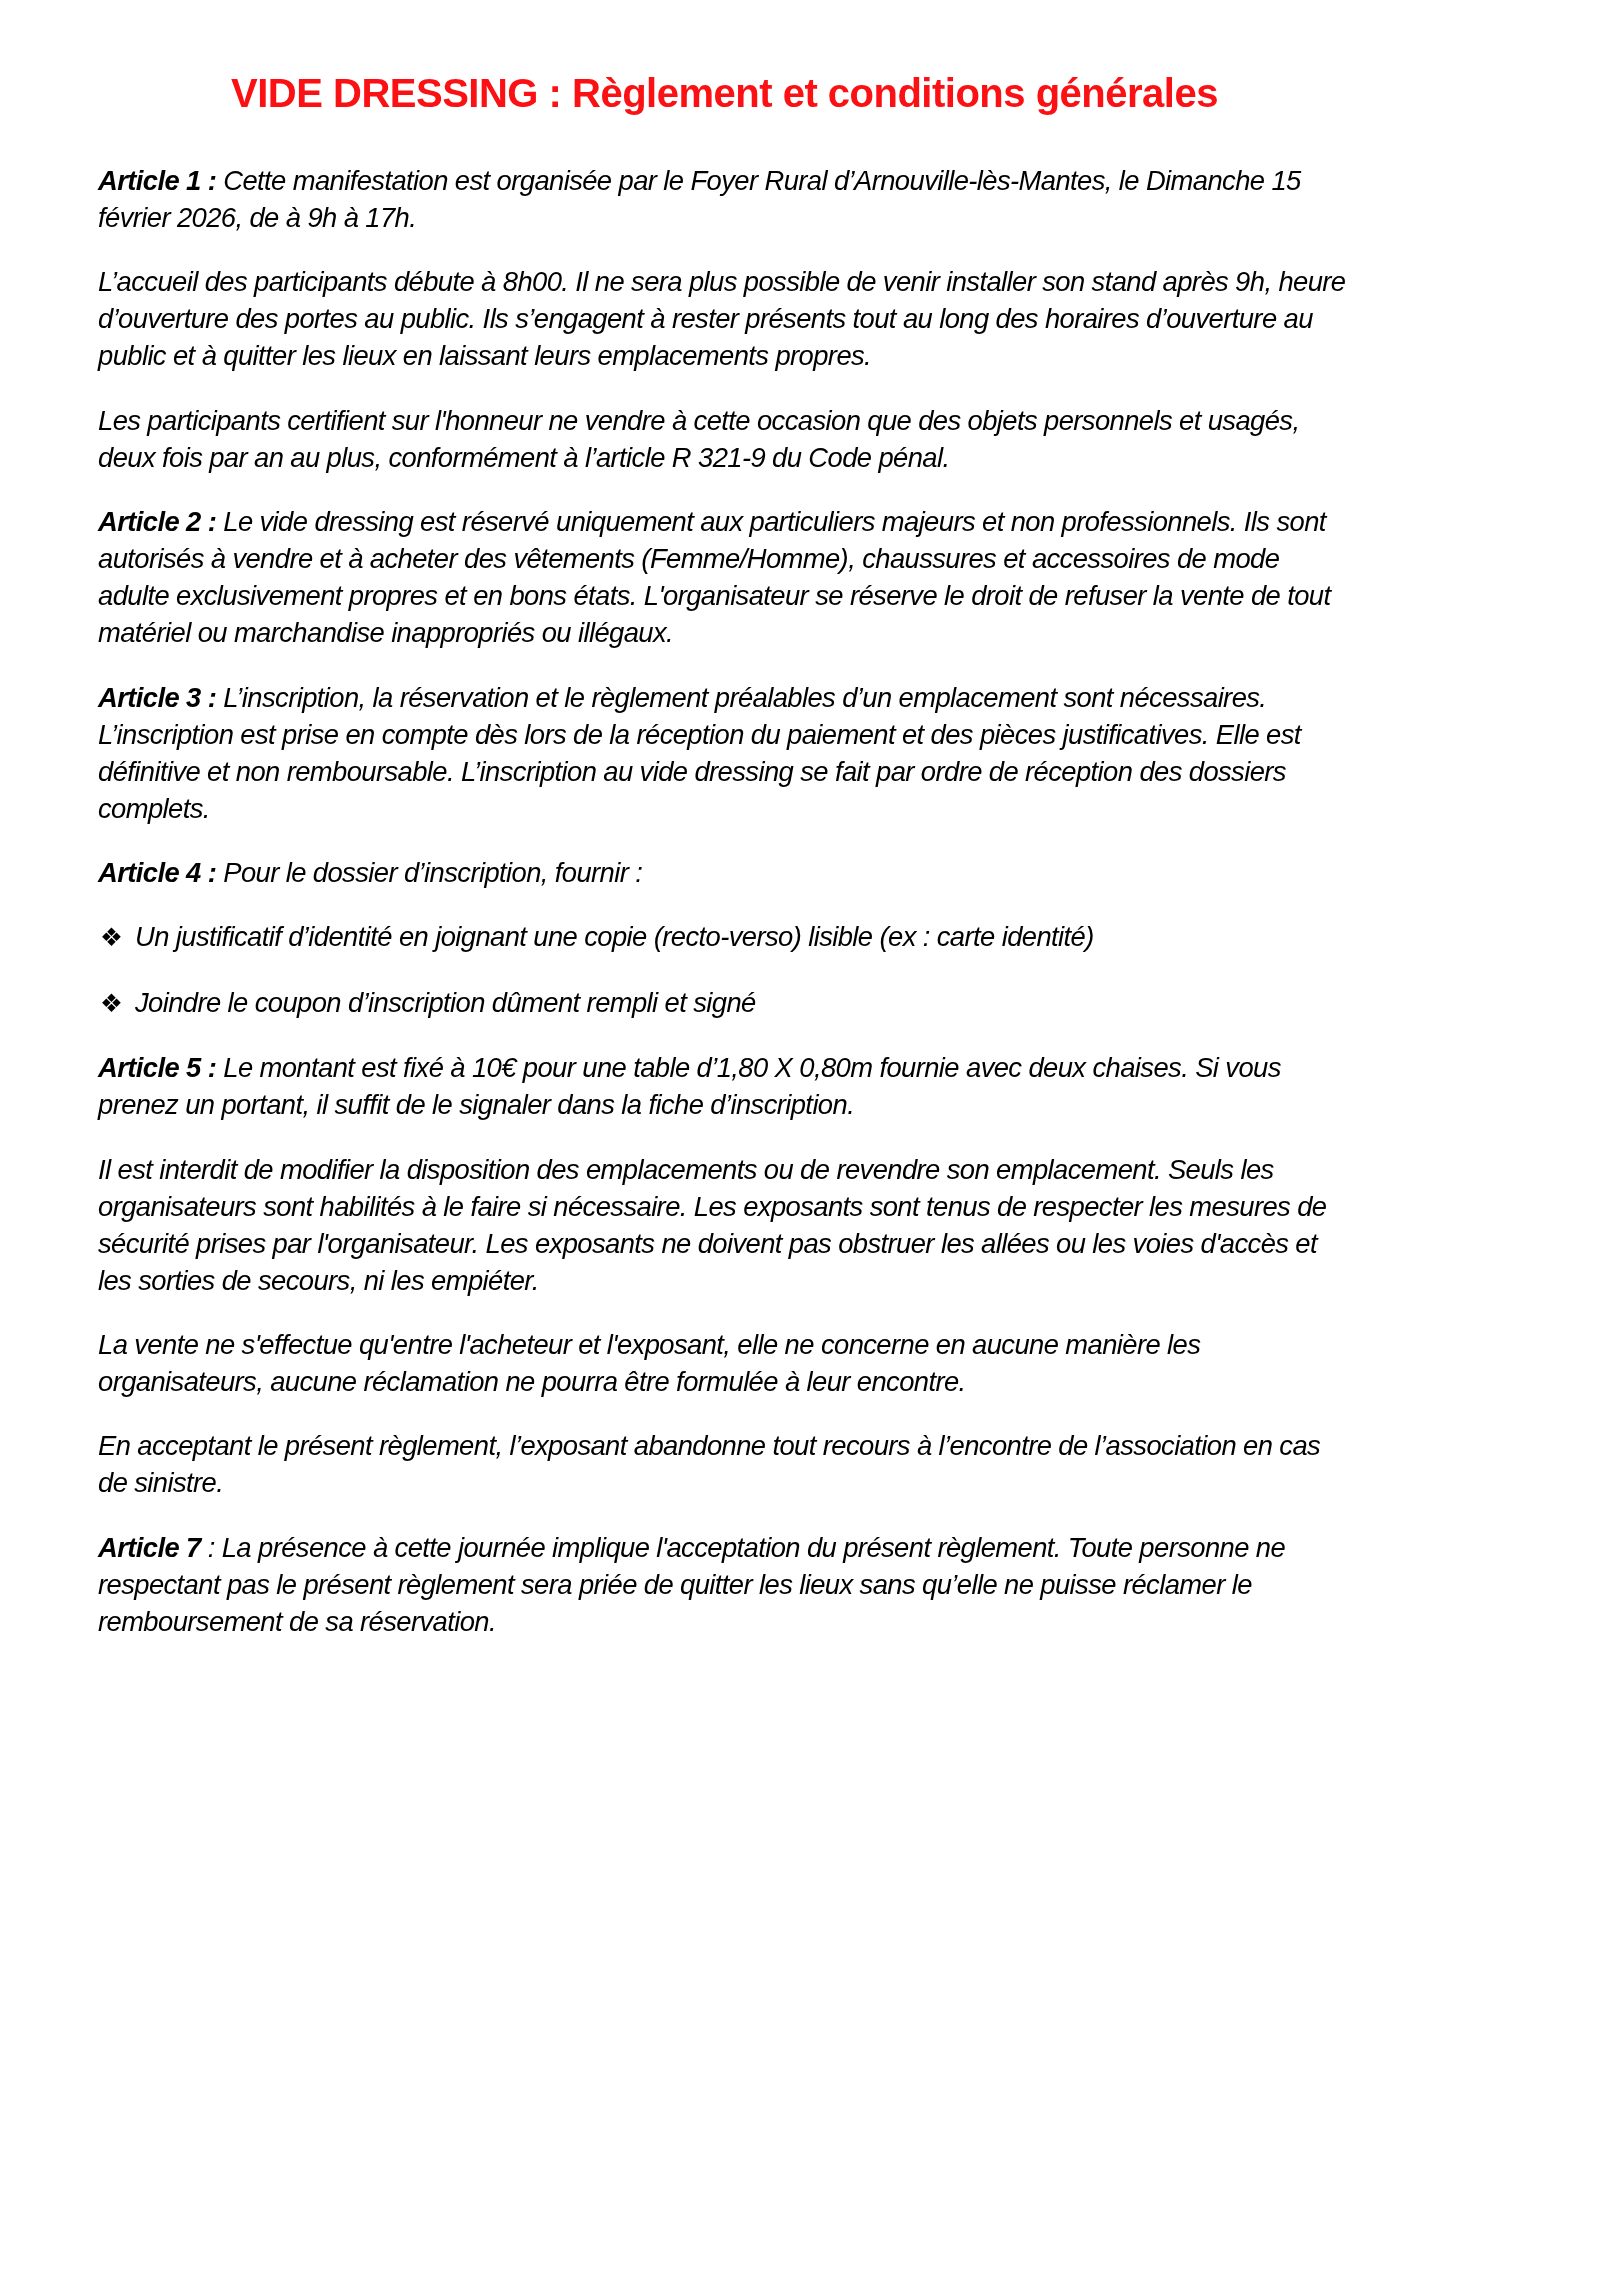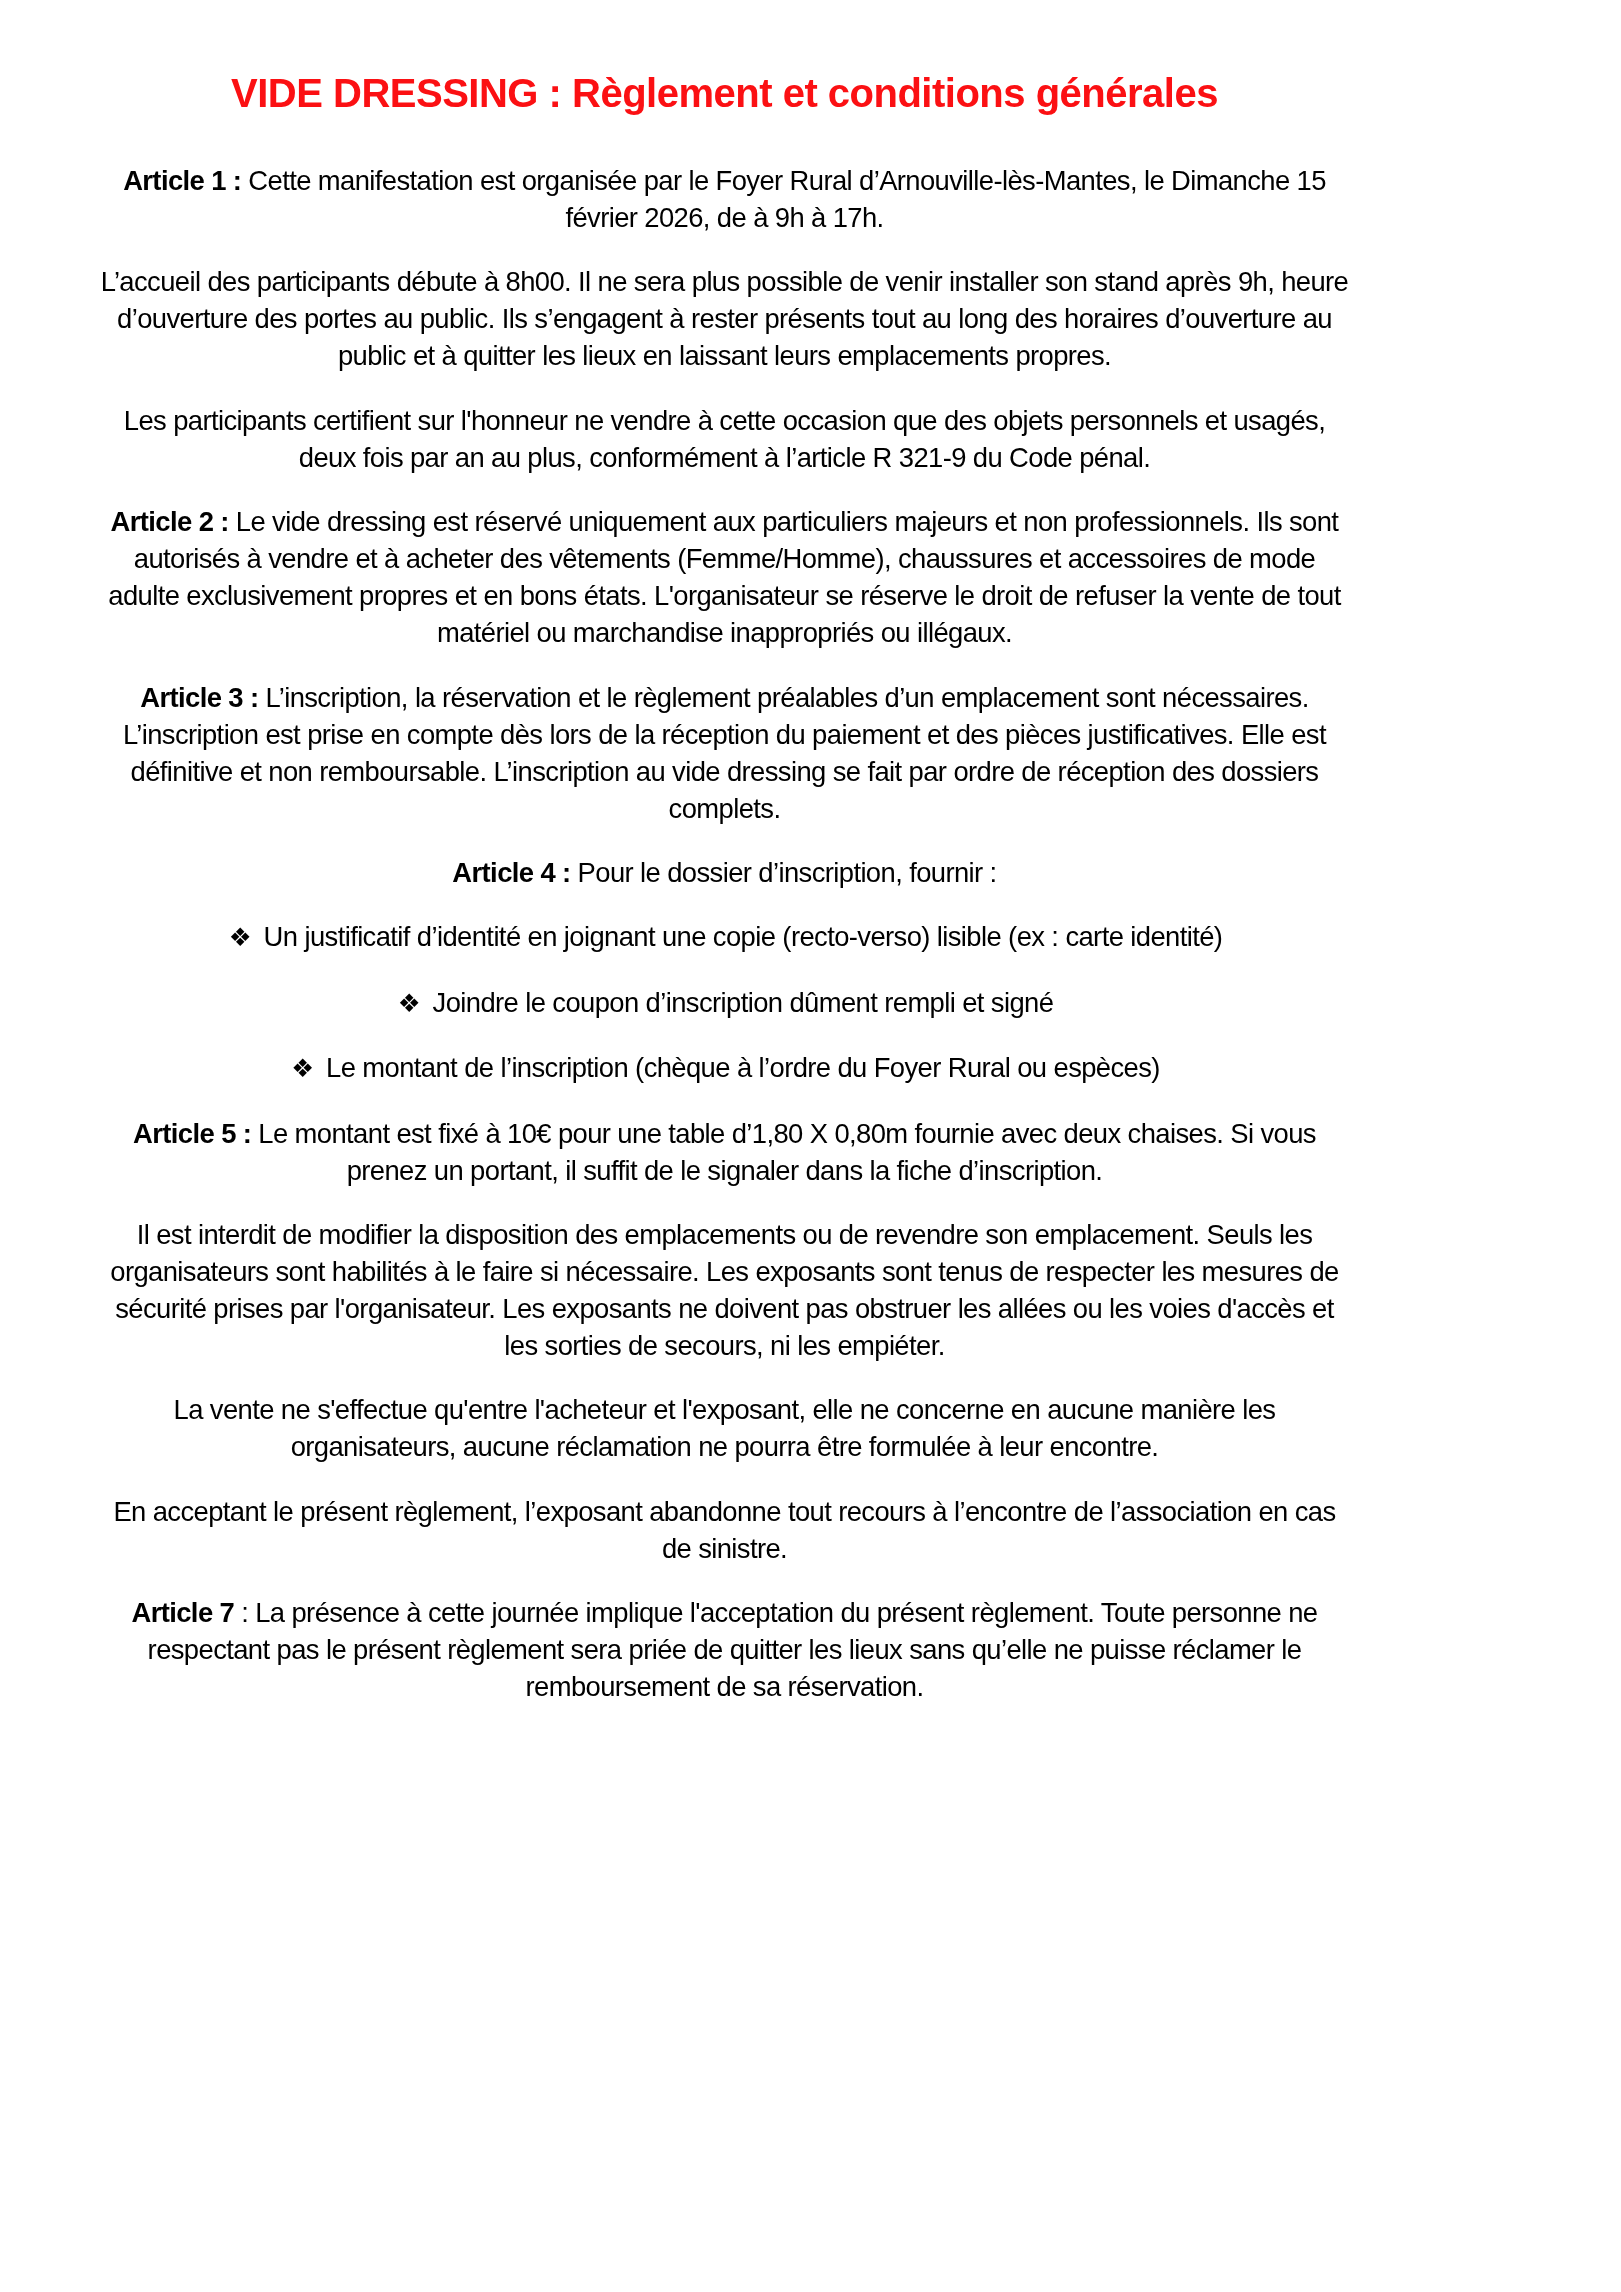--- a/index.html
+++ b/index.html
@@ -27,21 +27,22 @@
     font-weight: bold;
     letter-spacing: -0.5px;
     margin: 0 0 45px 0;
     line-height: 1.2;
   }
   .para {
     font-size: 27.4px;
     line-height: 37px;
     letter-spacing: -0.6px;
     margin: 0 0 27.4px 0;
-    text-align: center;
+    text-align: left;
+    font-style: italic;
   }
   .para b {
     font-weight: bold;
   }
   .bullet {
     padding-left: 2px;
   }
   .bullet-glyph {
     display: inline-block;
     margin-right: 12.7px;
@@ -65,21 +66,20 @@
 
   <p class="para"><b>Article 3 :</b><span> L’inscription, la réservation et le règlement préalables d’un emplacement sont nécessaires. L’inscription est prise en compte dès lors de la réception du paiement et des pièces justificatives. Elle est définitive et non remboursable. L’inscription au vide dressing se fait par ordre de réception des dossiers complets.</span></p>
 
 
   <p class="para"><b>Article 4 :</b><span> Pour le dossier d’inscription, fournir :</span></p>
 
   <p class="para bullet"><span class="bullet-glyph">❖</span><span>Un justificatif d’identité en joignant une copie (recto-verso) lisible (ex : carte identité)</span></p>
 
   <p class="para bullet"><span class="bullet-glyph">❖</span><span>Joindre le coupon d’inscription dûment rempli et signé</span></p>
 
-  <p class="para bullet"><span class="bullet-glyph">❖</span><span>Le montant de l’inscription (chèque à l’ordre du Foyer Rural ou espèces)</span></p>
 
 
   <p class="para"><b>Article 5 :</b><span> Le montant est fixé à 10€ pour une table d’1,80 X 0,80m fournie avec deux chaises. Si vous prenez un portant, il suffit de le signaler dans la fiche d’inscription.</span></p>
 
   <p class="para"><span>Il est interdit de modifier la disposition des emplacements ou de revendre son emplacement. Seuls les organisateurs sont habilités à le faire si nécessaire. Les exposants sont tenus de respecter les mesures de sécurité prises par l'organisateur. Les exposants ne doivent pas obstruer les allées ou les voies d'accès et les sorties de secours, ni les empiéter.</span></p>
 
 
   <p class="para"><span>La vente ne s'effectue qu'entre l'acheteur et l'exposant, elle ne concerne en aucune manière les organisateurs, aucune réclamation ne pourra être formulée à leur encontre.</span></p>
 
   <p class="para"><span>En acceptant le présent règlement, l’exposant abandonne tout recours à l’encontre de l’association en cas de sinistre.</span></p>

